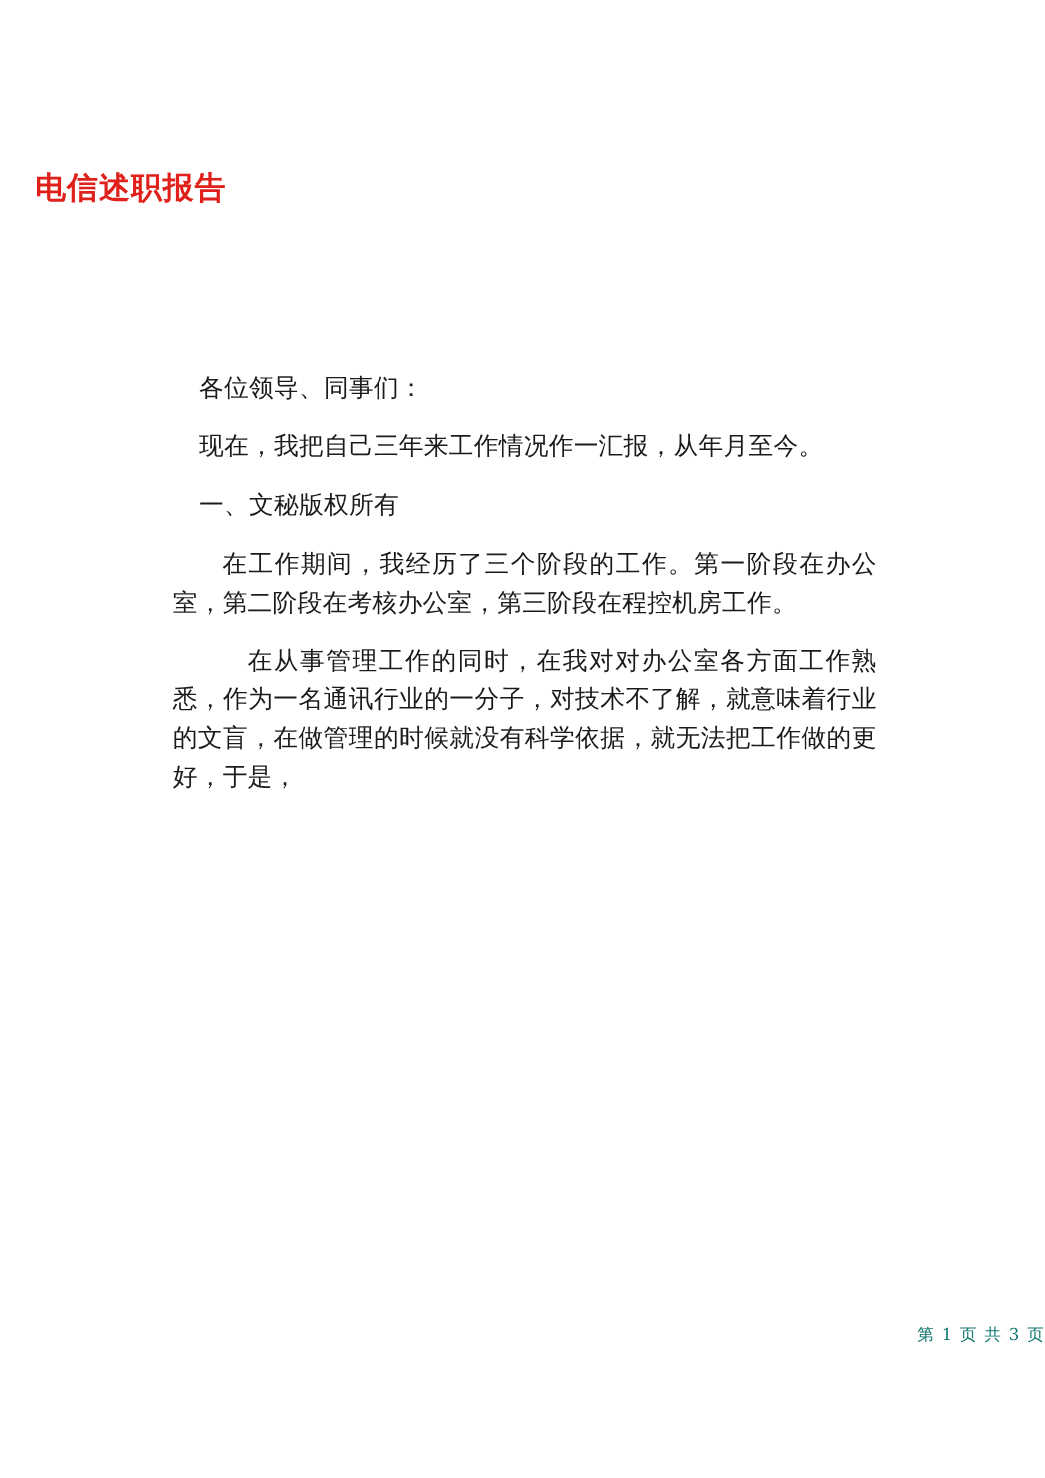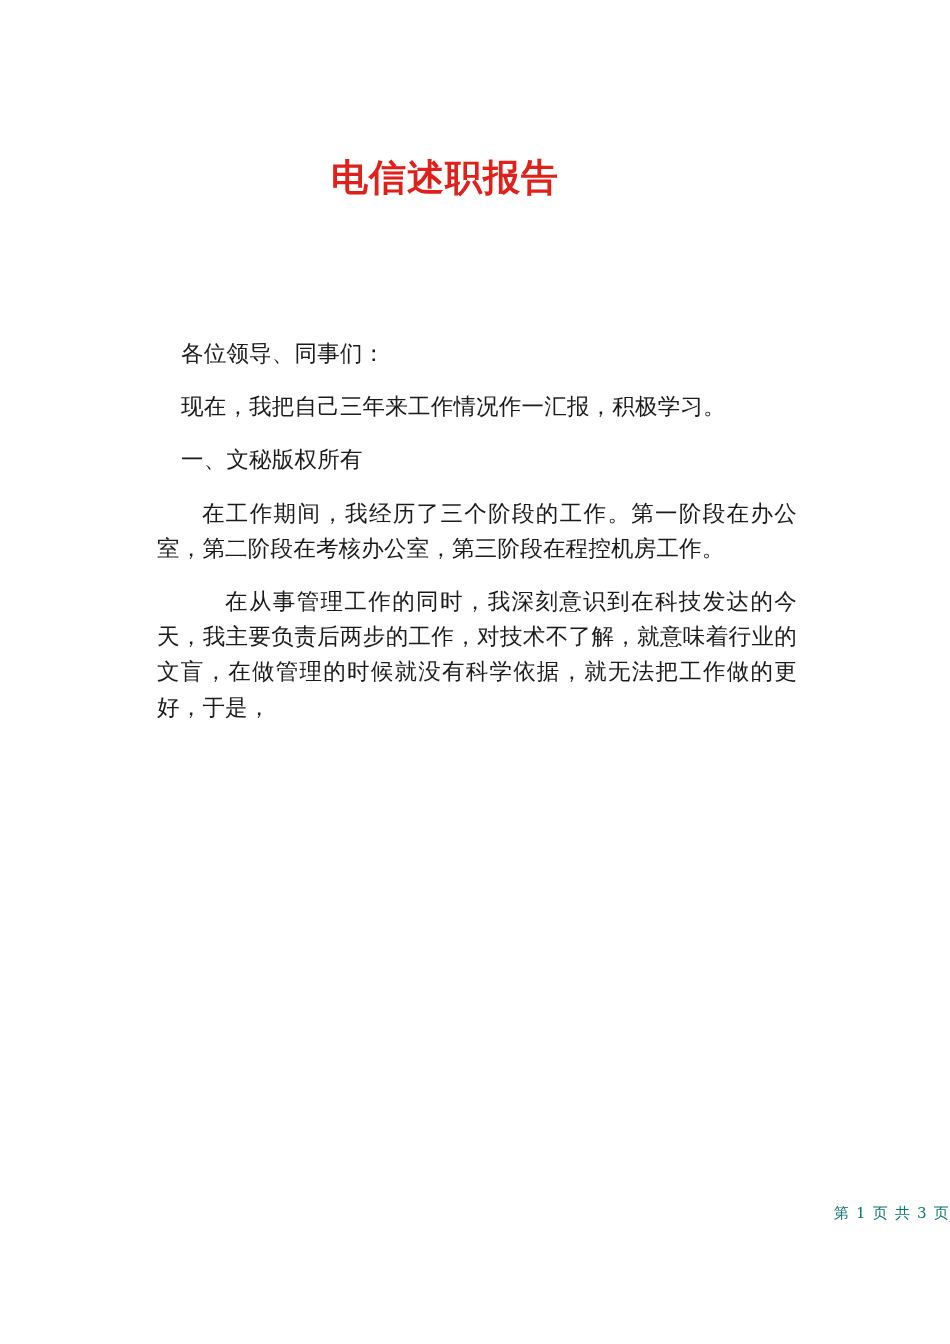--- a/index.html
+++ b/index.html
@@ -20,24 +20,23 @@
     overflow: hidden;
     box-sizing: border-box;
   }
 
   
   .doc-title {
     position: absolute;
     left: 0;
     top: 134px;
     width: 826px;
-    text-align: center;
     padding-right: 0;
     font-family: "DejaVu Serif", "Liberation Serif", serif;
-    font-size: 37px;
+    font-size: 28px;
     font-weight: bold;
     letter-spacing: 1px;
     color: #e0201a;
     line-height: 36px;
     white-space: nowrap;
   }
   .doc-title .title-inner {
     display: inline-block;
     transform: translateX(32px);
   }
@@ -81,21 +80,21 @@
 </style>
 </head>
 <body>
 
 <div class="page">
 
   <h1 class="doc-title"><span class="title-inner">电信述职报告</span></h1>
 
   <div class="body-block">
     <p class="para ind-1">各位领导、同事们：</p>
-    <p class="para ind-1">现在，我把自己三年来工作情况作一汇报，积极学习。</p>
+    <p class="para ind-1">现在，我把自己三年来工作情况作一汇报，从年月至今。</p>
     <p class="para ind-1">一、文秘版权所有</p>
     <p class="para ind-2">在工作期间，我经历了三个阶段的工作。第一阶段在办公室，第二阶段在考核办公室，第三阶段在程控机房工作。</p>
-    <p class="para ind-3">在从事管理工作的同时，我深刻意识到在科技发达的今天，我主要负责后两步的工作，对技术不了解，就意味着行业的文盲，在做管理的时候就没有科学依据，就无法把工作做的更好，于是，</p>
+    <p class="para ind-3">在从事管理工作的同时，在我对对办公室各方面工作熟悉，作为一名通讯行业的一分子，对技术不了解，就意味着行业的文盲，在做管理的时候就没有科学依据，就无法把工作做的更好，于是，</p>
   </div>
 
   <div class="footer">第 1 页 共 3 页</div>
 
 </div>
 
 </body></html>

